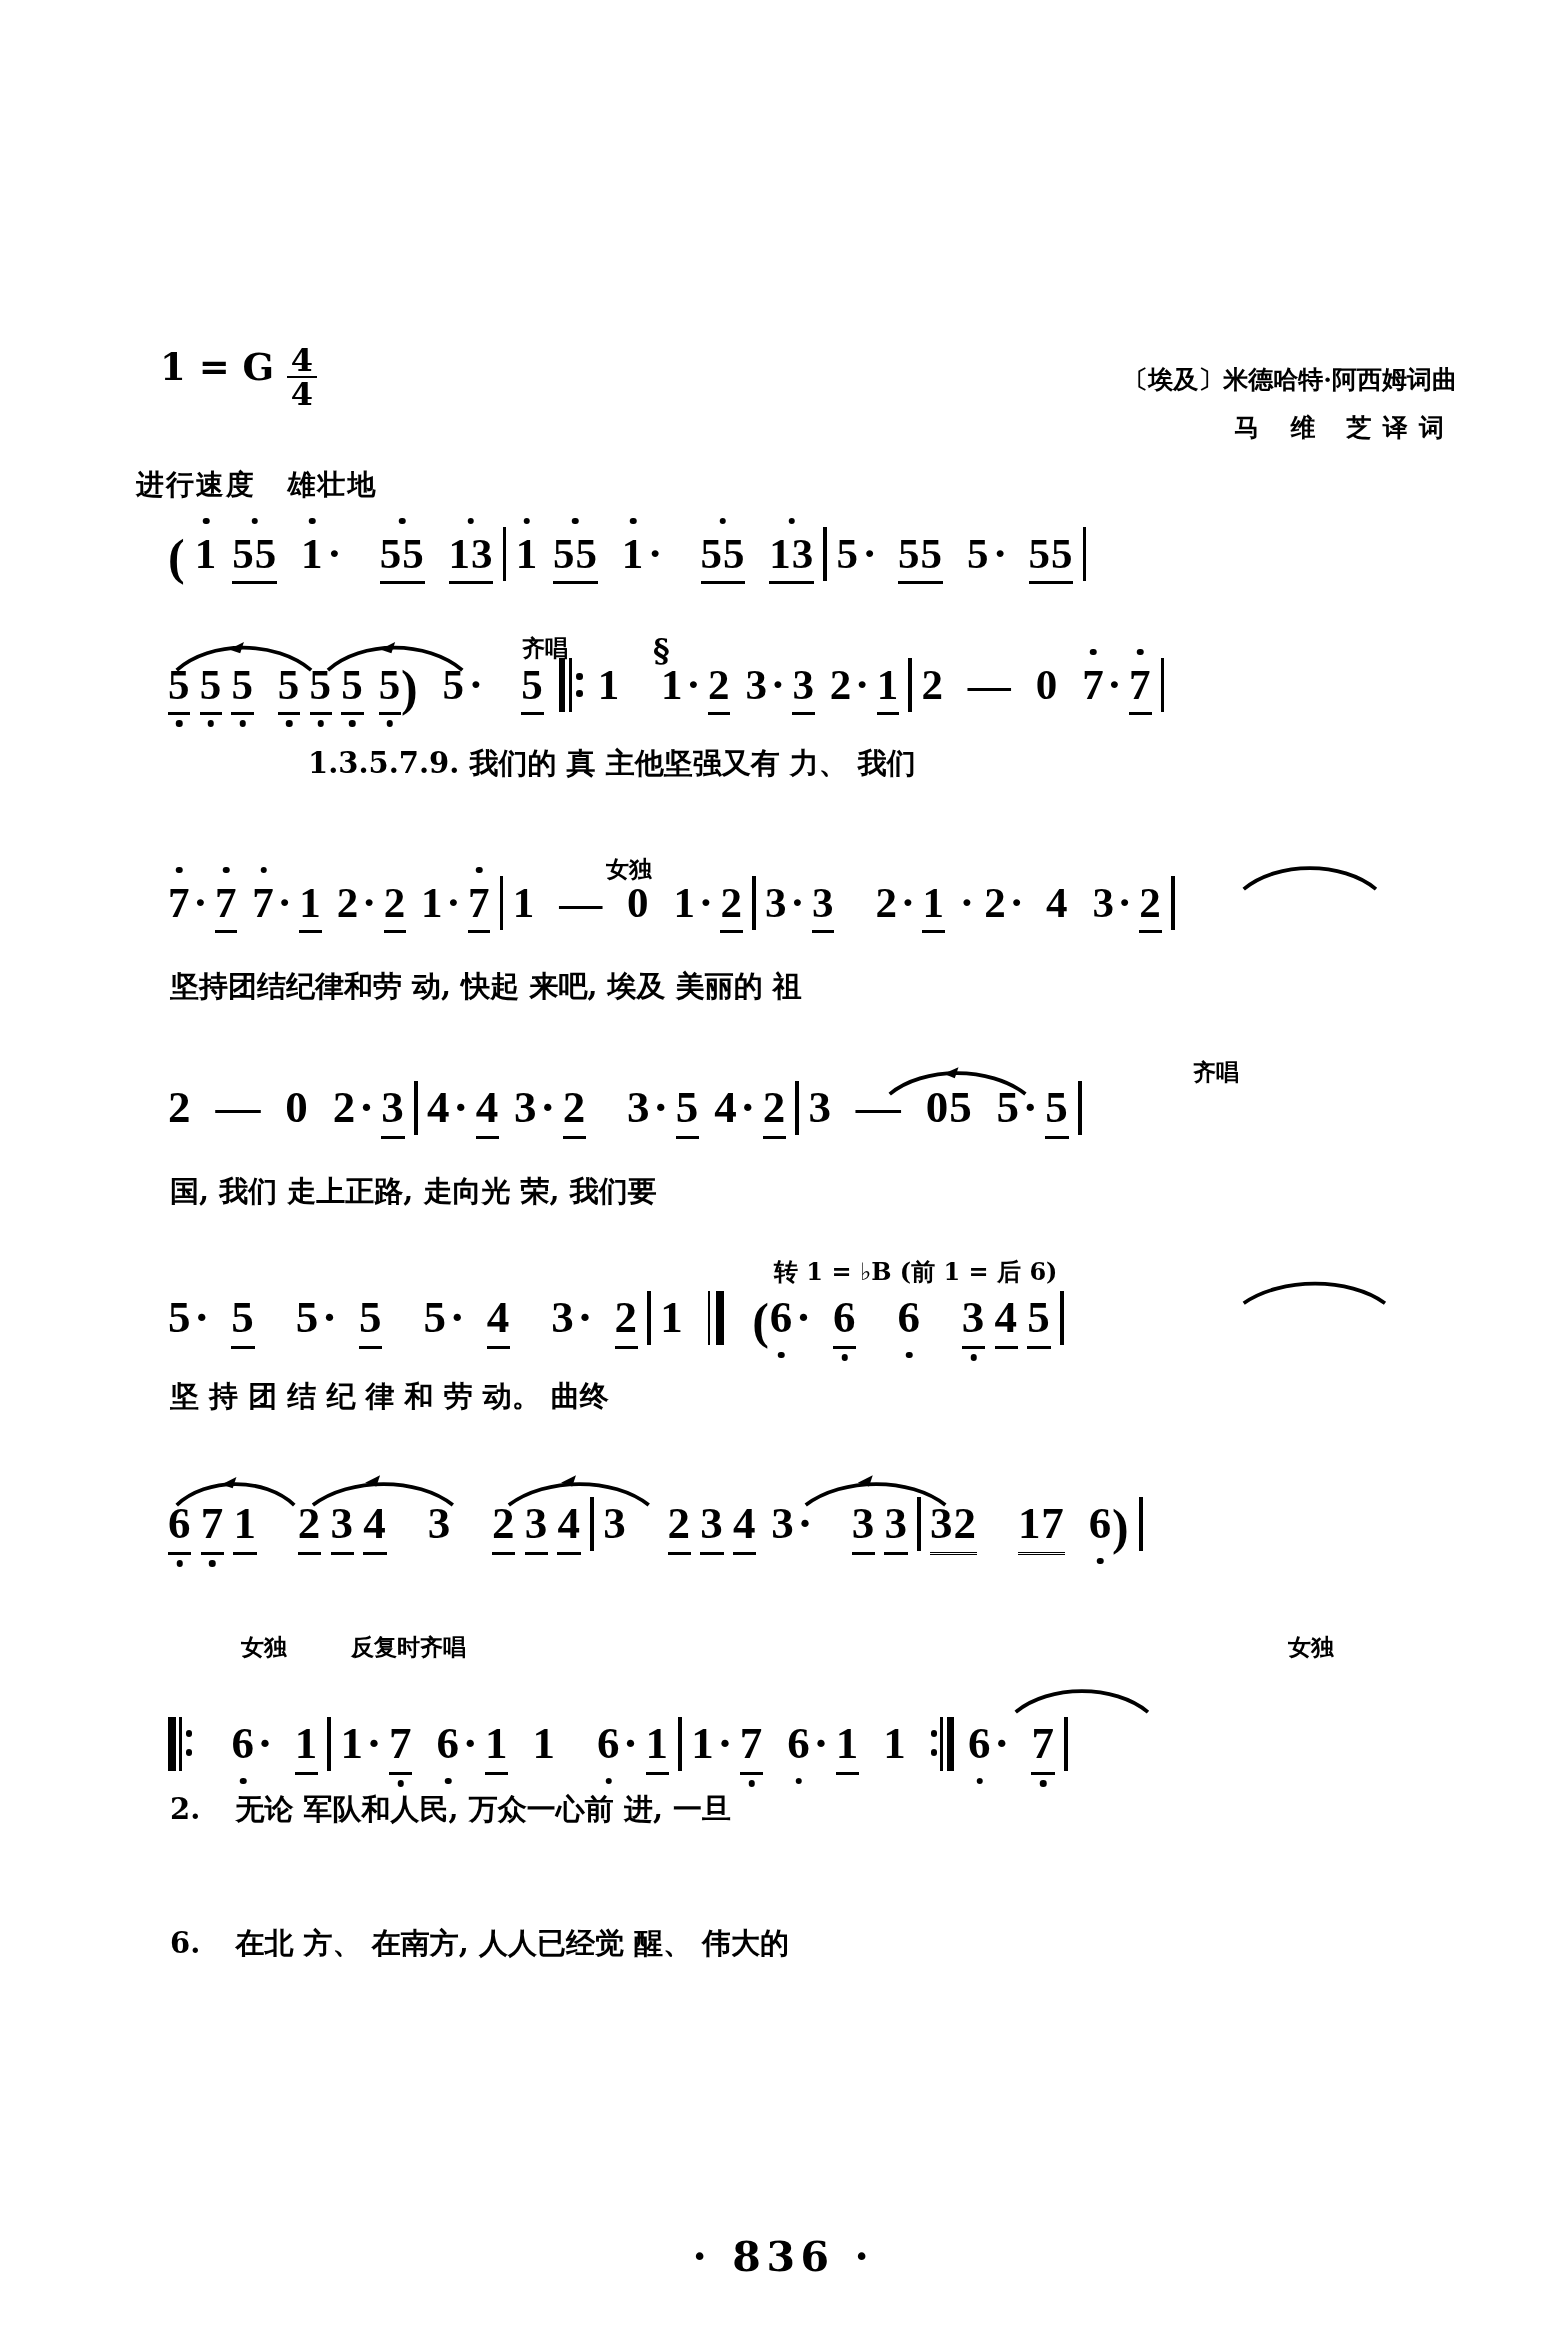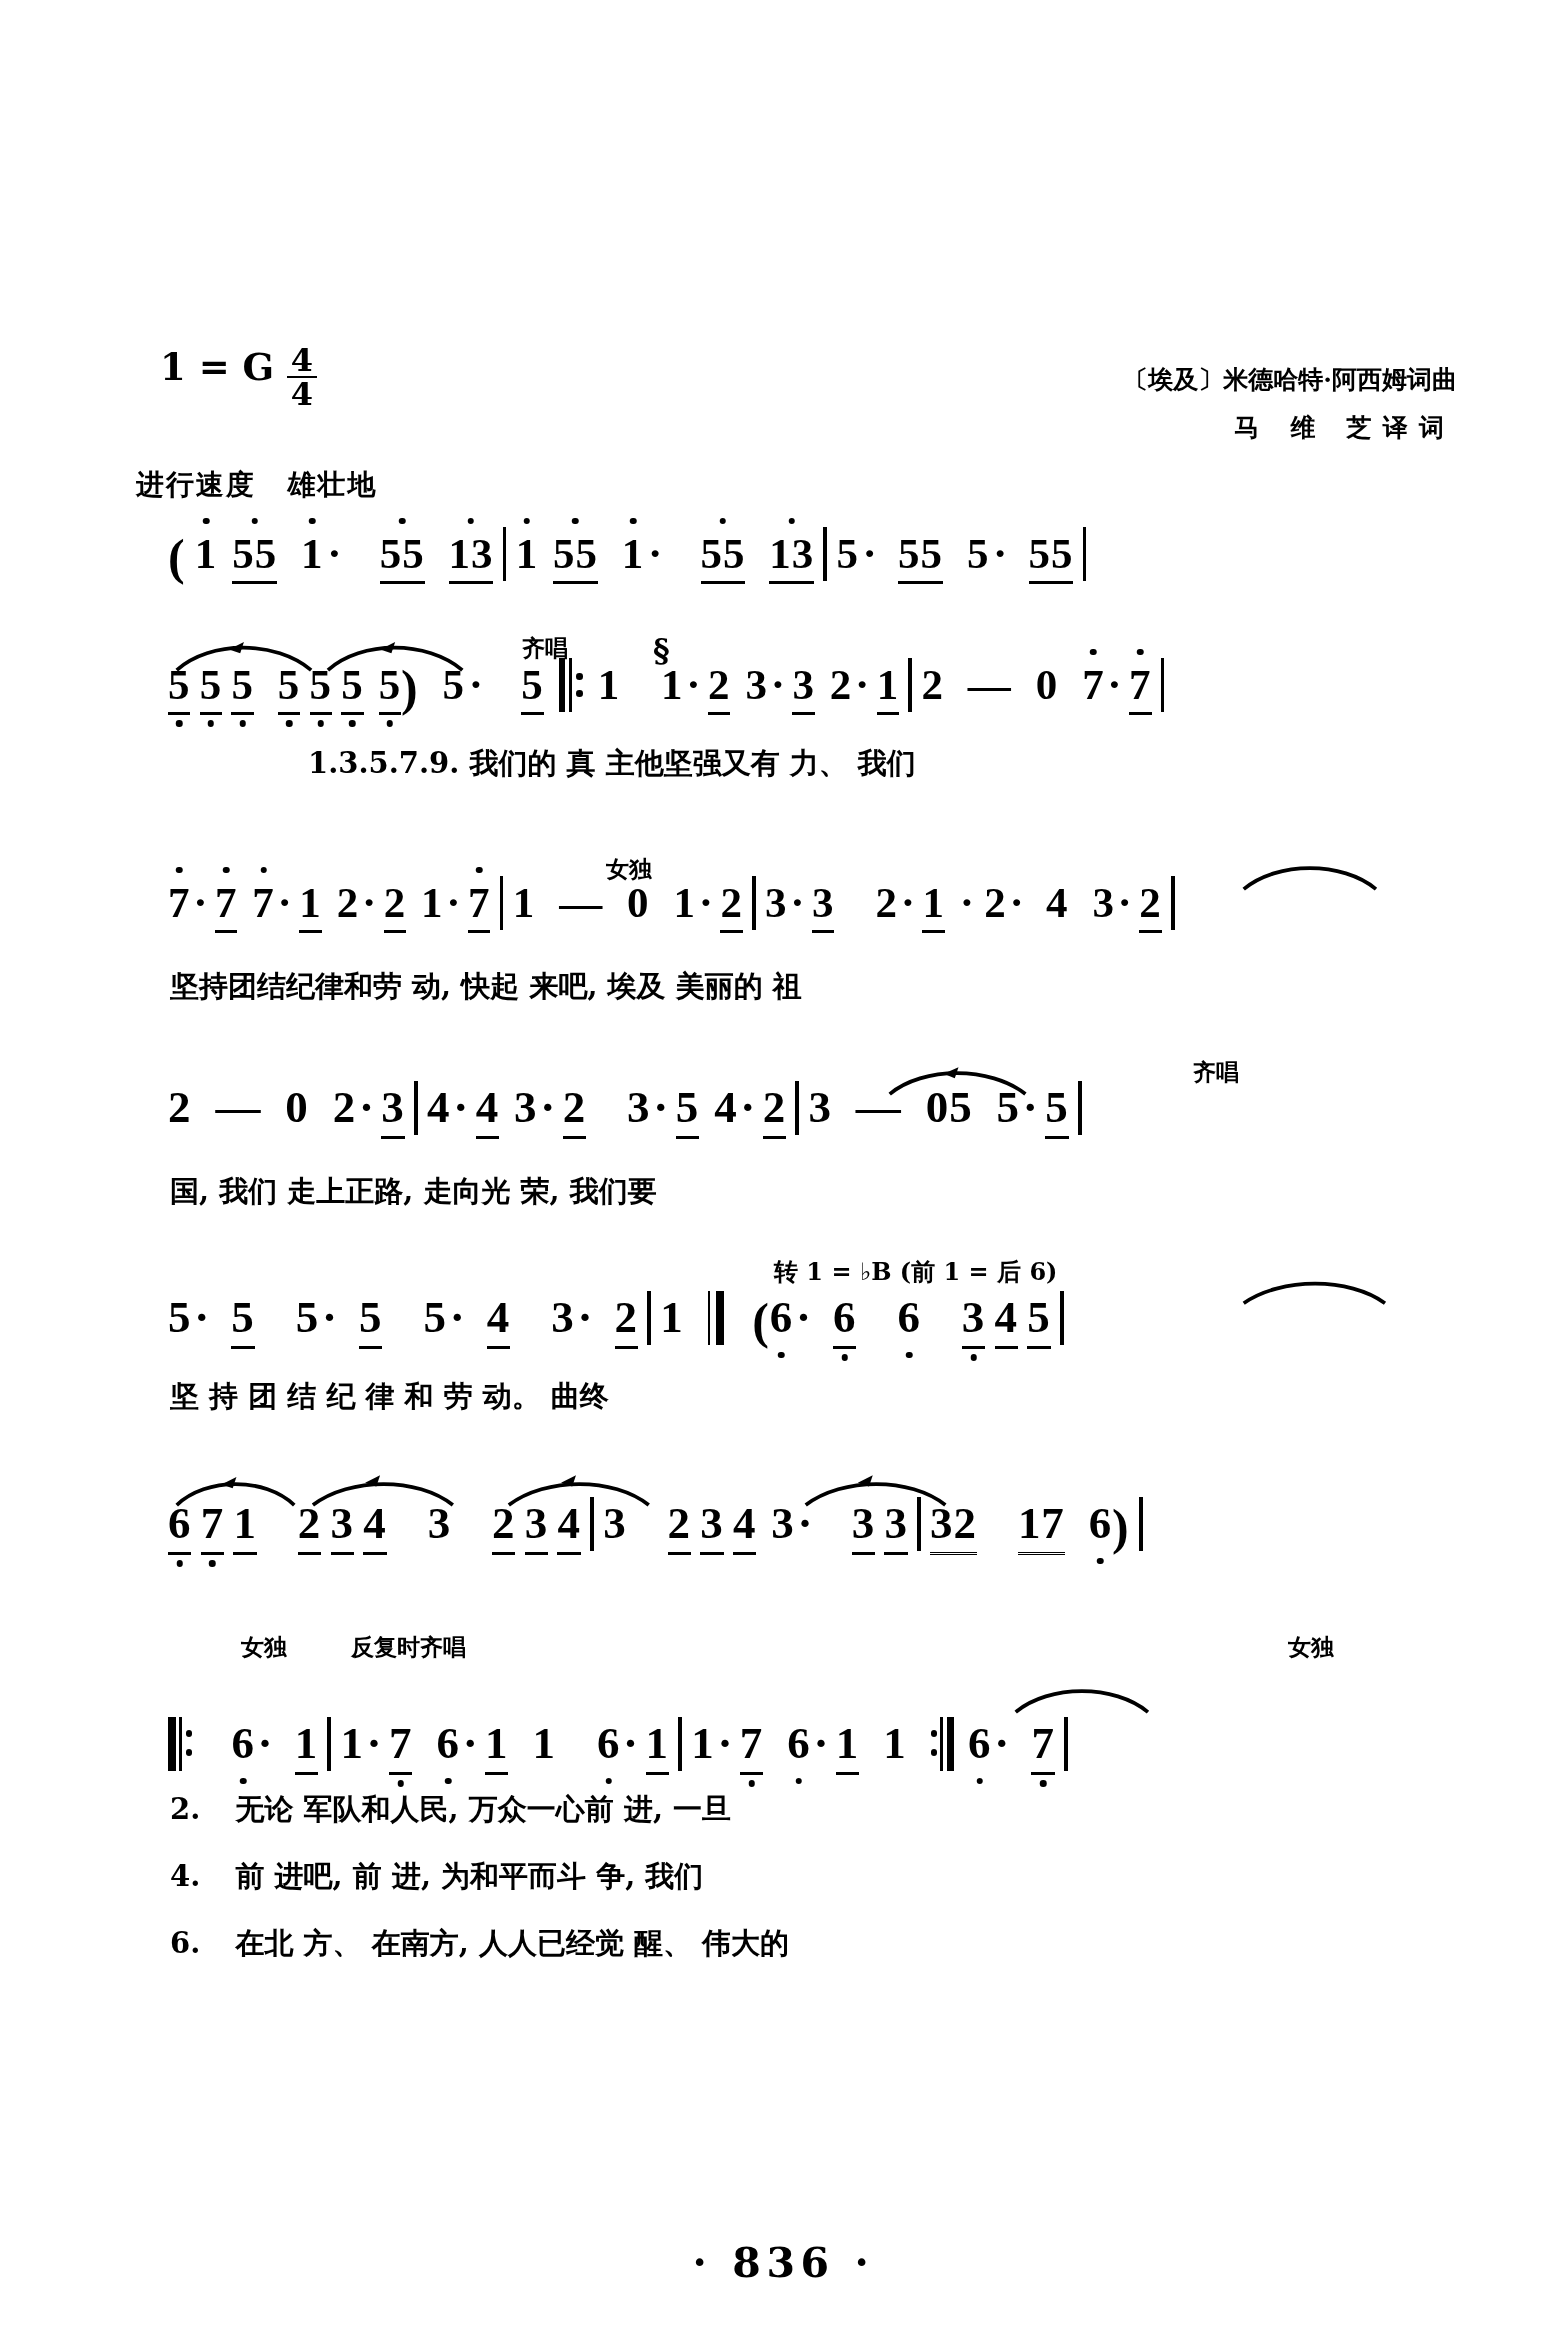--- a/index.html
+++ b/index.html
@@ -110,21 +110,21 @@
     white-space: nowrap;
   }
   .mark {
     position: absolute;
     font-family: "DejaVu Serif", serif;
     font-size: 23px;
     font-weight: bold;
   }
   .pageno {
     position: absolute;
-    bottom: 52px;
+    bottom: 58px;
     left: 0;
     width: 100%;
     text-align: center;
     font-size: 41px;
     font-weight: bold;
     font-family: "DejaVu Serif", serif;
     letter-spacing: 5.6px;
   }
   .nt { display: inline-block; position: relative; }
   .u1 { border-bottom: 3.7px solid #000; padding-bottom: 2.8px; }
@@ -287,25 +287,20 @@
         <span style="position:absolute;left:9.3px;top:0;width:2.8px;height:54px;background:#000;"></span>
         <span style="position:absolute;left:16px;top:0;width:7.5px;height:54px;background:#000;"></span>
       </span><span class="sp14"></span><span class="nt dotd">6</span><span style="position:relative;left:2.8px;">·</span><span class="sp24"></span><span class="nt u1 dotd">7</span><span class="bar" style="margin-right:0;"></span>
     </div>
 
     <div class="lyr" style="top:149px;left:170px;">
       <span>2.</span>
       <span style="display:inline-block;width:15px;"></span>
       <span>无论   军队和人民, 万众一心前     进,    一旦</span>
     </div>
-    <div class="lyr" style="top:216px;left:170px;">
-      <span>4.</span>
-      <span style="display:inline-block;width:15px;"></span>
-      <span>前   进吧, 前   进, 为和平而斗   争,   我们</span>
-    </div>
     <div class="lyr" style="top:283px;left:170px;">
       <span>6.</span>
       <span style="display:inline-block;width:15px;"></span>
       <span>在北   方、 在南方, 人人已经觉   醒、  伟大的</span>
     </div>
   </div>
 
   <div class="pageno">· 836 ·</div>
 
 </div>

